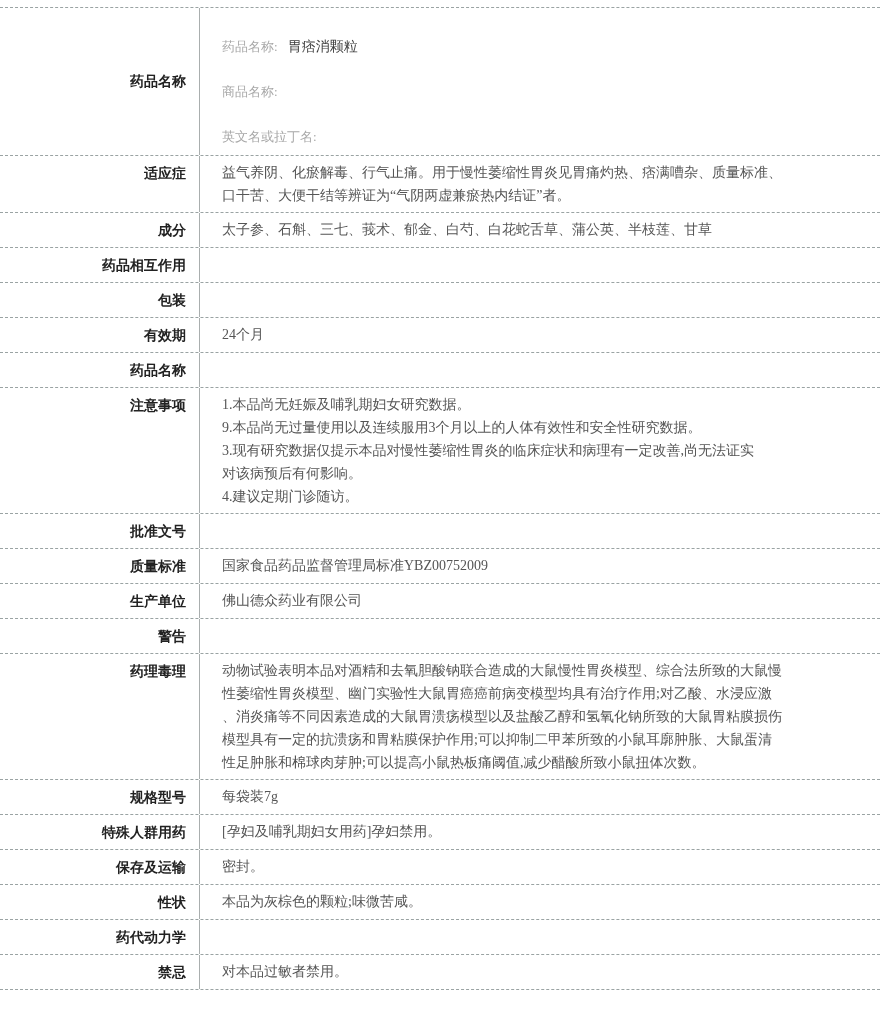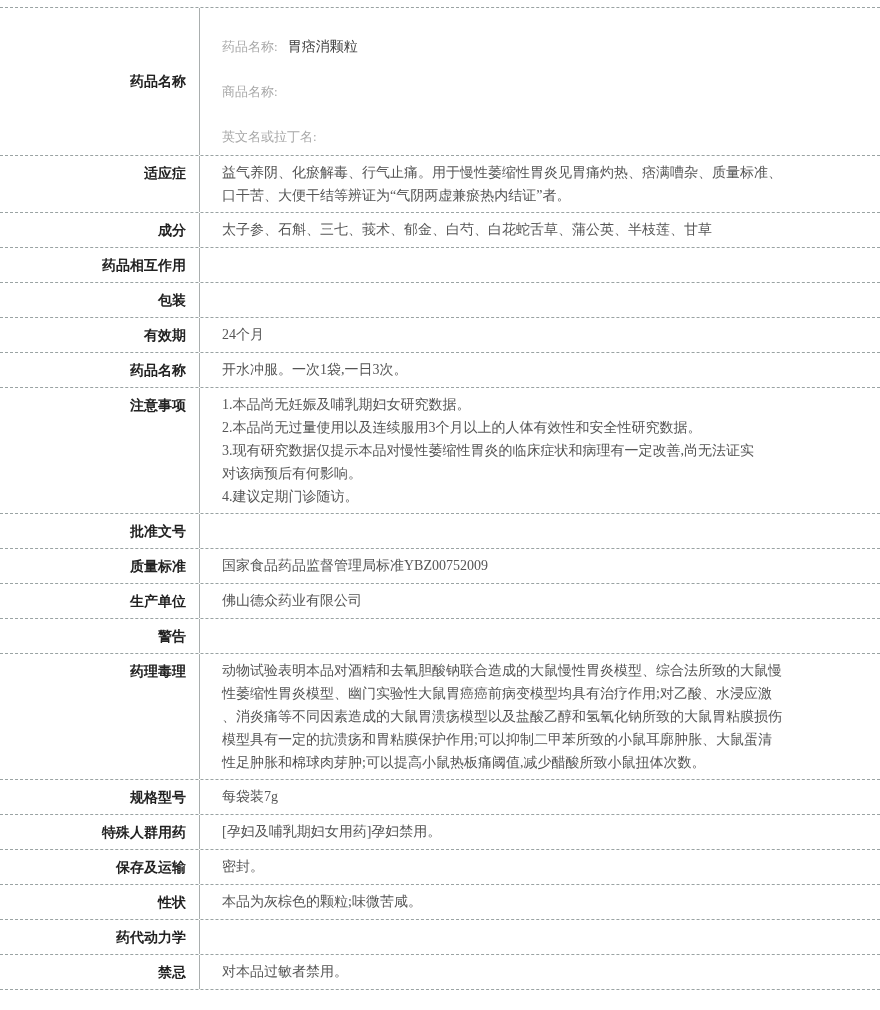--- a/index.html
+++ b/index.html
@@ -122,27 +122,26 @@
   </div>
 
 
   <div class="row">
     <div class="cell label">有效期</div>
     <div class="cell value">24个月</div>
   </div>
 
   <div class="row">
     <div class="cell label">药品名称</div>
-    <div class="cell value">开水冲服。一次1袋,一日3次。</div>
   </div>
 
   <div class="row">
     <div class="cell label">注意事项</div>
     <div class="cell value">1.本品尚无妊娠及哺乳期妇女研究数据。
-2.本品尚无过量使用以及连续服用3个月以上的人体有效性和安全性研究数据。
+9.本品尚无过量使用以及连续服用3个月以上的人体有效性和安全性研究数据。
 3.现有研究数据仅提示本品对慢性萎缩性胃炎的临床症状和病理有一定改善,尚无法证实
 对该病预后有何影响。
 4.建议定期门诊随访。</div>
   </div>
 
   <div class="row">
     <div class="cell label">批准文号</div>
   </div>
 
   <div class="row">

